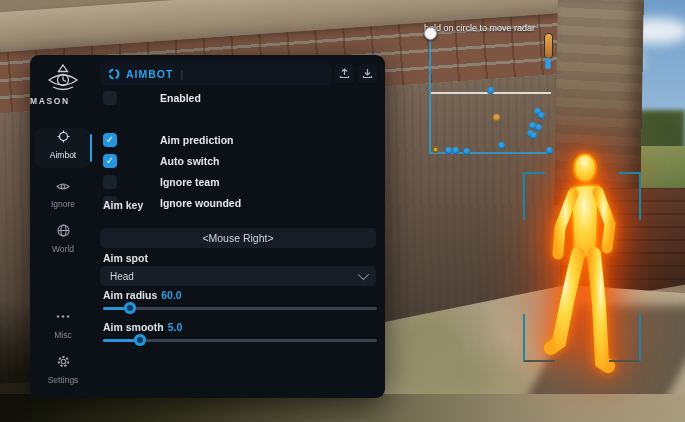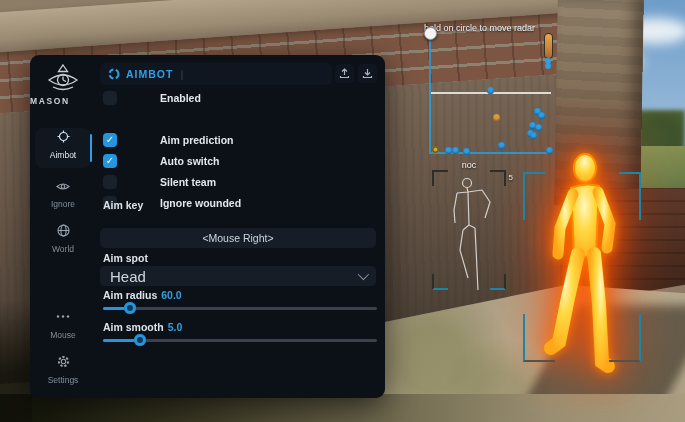--- a/index.html
+++ b/index.html
@@ -119,21 +119,21 @@
   .cb .mark{display:none;color:#fff;font-size:10px;line-height:1;}
   .cb-row.checked .cb{background:#2596dd;}
   .cb-row.checked .cb .mark{display:block;}
   .cb-label{font-size:10.5px;color:#e2e7ec;font-weight:600;}
 
   .fld-label{position:absolute;left:73px;font-size:10.5px;font-weight:bold;color:#dde3e9;}
   .key-btn{position:absolute;left:70px;top:173px;width:276px;height:20px;background:#161d27;
     border-radius:5px;display:flex;align-items:center;justify-content:center;
     font-size:10.5px;color:#cdd5dd;cursor:pointer;}
   .select{position:absolute;left:70px;top:211px;width:276px;height:20px;background:#161d27;
-    border-radius:5px;display:flex;align-items:center;font-size:15px;color:#cdd5dd;
+    border-radius:5px;display:flex;align-items:center;font-size:10px;color:#cdd5dd;
     padding:0 10px;box-sizing:border-box;cursor:pointer;}
   .chev{margin-left:auto;width:7px;height:7px;border-right:1.6px solid #8a94a0;
     border-bottom:1.6px solid #8a94a0;transform:rotate(45deg) translateY(-2px);}
   .val{color:#2f9fe0;font-weight:bold;margin-left:4px;}
   .slider{position:absolute;left:73px;width:274px;height:12px;cursor:pointer;}
   .track{position:absolute;left:0;top:5px;width:100%;height:3px;border-radius:2px;background:#39424e;}
   .fill{position:absolute;left:0;top:5px;height:3px;border-radius:2px;background:#2596dd;}
   .thumb{position:absolute;top:0;width:12px;height:12px;border-radius:50%;background:#2596dd;
     box-shadow:inset 0 0 0 3px #2596dd, inset 0 0 0 6px #0d3b5c;}
   .lab-row{display:flex;}
@@ -178,36 +178,20 @@
     </g>
   </svg>
 
   <div class="abs esp-box">
     <div class="corner tl"></div>
     <div class="corner tr"></div>
     <div class="corner bl"></div>
     <div class="corner br"></div>
   </div>
 
-  <div class="abs skel-box">
-    <div class="corner tl"></div>
-    <div class="corner tr"></div>
-    <div class="corner bl"></div>
-    <div class="corner br"></div>
-    <span class="skel-name">noc</span>
-    <span class="skel-dist">5</span>
-    <svg width="74" height="126" viewBox="0 0 74 126" style="overflow:visible">
-      <g stroke="#e8e8e8" stroke-width="1.2" fill="none" opacity=".85">
-        <circle cx="35" cy="13" r="4.5"></circle>
-        <path d="M35 18 L36 22 M36 22 L25 23 M36 22 L50 20 M25 23 L22 40 L23 53
-                 M50 20 L58 32 L53 48 M36 22 L37 55 M37 55 L31 60 M37 55 L43 58
-                 M31 60 L28 80 L36 108 M43 58 L44 78 L46 120"></path>
-      </g>
-    </svg>
-  </div>
 
   <span class="abs radar-hint">hold on circle to move radar</span>
   <div class="abs radar">
     <div class="radar-line"></div>
     <div class="radar-circle"></div>
     <div>
         <span class="dot blue" style="left: 55.5px; top: 49.5px;"></span>
         <span class="dot blue" style="left: 102.5px; top: 70.5px;"></span>
         <span class="dot blue" style="left: 106.5px; top: 74.5px;"></span>
         <span class="dot blue" style="left: 97.5px; top: 84.5px;"></span>
@@ -273,21 +257,21 @@
         <span class="nav-label">World</span>
       </div>
       <div class="nav-item" style="top:253px">
         <svg width="14" height="13" viewBox="0 0 14 13">
           <g fill="#97a2ae">
               <circle cx="2" cy="6.5" r="1.2"></circle>
               <circle cx="7" cy="6.5" r="1.2"></circle>
               <circle cx="12" cy="6.5" r="1.2"></circle>
             </g>
         </svg>
-        <span class="nav-label">Mouse</span>
+        <span class="nav-label">Misc</span>
       </div>
       <div class="nav-item" style="top:298px">
         <svg width="13" height="13" viewBox="0 0 13 13">
           <g stroke="#97a2ae" fill="none">
             <circle cx="6.5" cy="6.5" r="2.2" stroke-width="1.1"></circle>
             <circle cx="6.5" cy="6.5" r="4.6" stroke-width="2" stroke-dasharray="2.2 1.8"></circle>
           </g>
         </svg>
         <span class="nav-label">Settings</span>
       </div>
@@ -326,21 +310,21 @@
       <span class="cb-label">Aim prediction</span>
     </div>
     <div class="cb-row checked" style="top:98px">
       <span class="cb">
           <span class="mark">✓</span>
         </span>
       <span class="cb-label">Auto switch</span>
     </div>
     <div class="cb-row" style="top:119px">
       <span class="cb"></span>
-      <span class="cb-label">Silent team</span>
+      <span class="cb-label">Ignore team</span>
     </div>
     <div class="cb-row" style="top:140px">
       <span class="cb"></span>
       <span class="cb-label">Ignore wounded</span>
     </div>
 
     <span class="fld-label" style="top:144px">Aim key</span>
     <div class="key-btn">&lt;Mouse Right&gt;</div>
 
     <span class="fld-label" style="top:197px">Aim spot</span>

